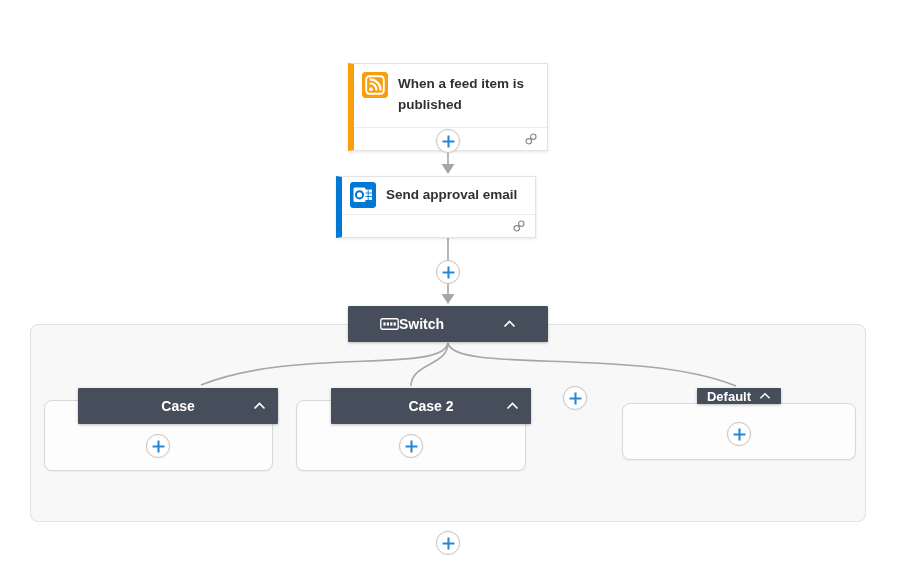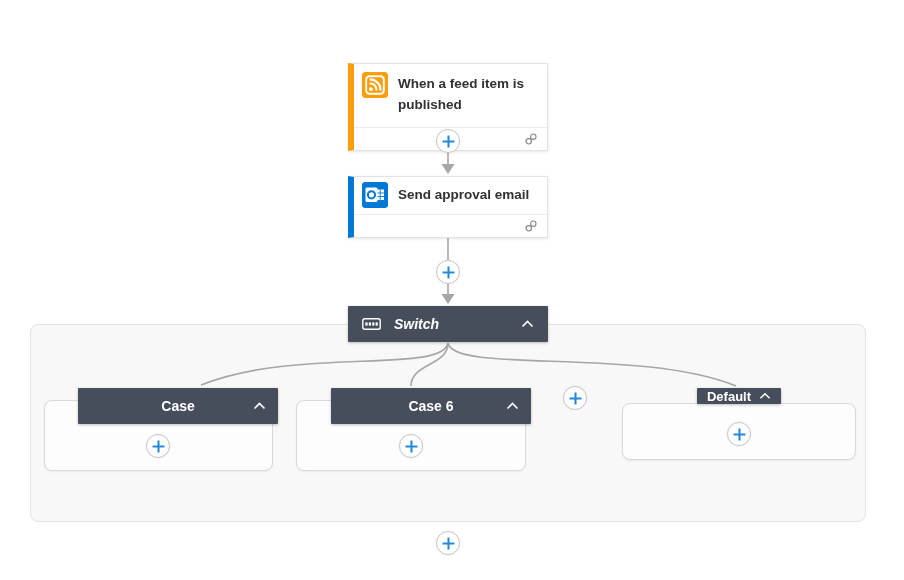--- a/index.html
+++ b/index.html
@@ -11,36 +11,36 @@
 
   
   .scope-panel{position:absolute;left:30px;top:324px;width:836px;height:198px;
     background:#f8f8f8;border:1px solid #e2e2e2;border-radius:8px;box-sizing:border-box;z-index:0;}
 
   
   .card{position:absolute;width:200px;background:#fff;border:1px solid #e3e3e3;
     border-left:6px solid #888;box-sizing:border-box;z-index:2;
     box-shadow:0 1px 3px rgba(0,0,0,.10);cursor:pointer;}
   .card.trigger{left:348px;top:20px;height:88px;border-left-color:#FB9E0B;margin-top:43px;}
-  .card.action{left:348px;top:176px;height:62px;border-left-color:#0078D4;}
+  .card.action{left:336px;top:176px;height:62px;border-left-color:#0078D4;}
   .card-body{display:flex;align-items:flex-start;gap:10px;padding:6px 8px;}
   .card.action .card-body{align-items:center;padding:5px 8px;}
   .card-icon{flex:0 0 26px;width:26px;height:26px;border-radius:3px;margin-top:2px;}
   .card.action .card-icon{margin-top:0;}
   .card-title{font-size:13.5px;font-weight:700;color:#323130;line-height:1.55;padding-top:4px;max-width:132px;}
   .card.action .card-title{padding-top:0;}
   .card-footer{position:absolute;left:0;right:0;bottom:0;height:23px;border-top:1px solid #ededed;
     display:flex;align-items:center;justify-content:flex-end;padding-right:9px;box-sizing:border-box;}
 
   
   .scope-header{position:absolute;height:36px;background:#474e5b;color:#fff;z-index:3;
     display:flex;align-items:center;box-sizing:border-box;border-radius:1px;
     box-shadow:0 1px 3px rgba(0,0,0,.25);cursor:pointer;}
   .scope-header .label{font-size:14px;font-weight:700;}
-  .switch-header{left:348px;top:306px;width:200px;padding:0 14px;gap:13px;font-style:italic;}
+  .switch-header{left:348px;top:306px;width:200px;padding:0 32px;}
   .case-header{width:200px;top:388px;justify-content:center;margin-left:20px;}
   .case-header.c1{left:58px;}
   .case-header.c2{left:311px;}
   .case-header .chev{position:absolute;right:12px;top:50%;transform:translateY(-50%);}
   .switch-header .chev{margin-left:auto;}
   .default-header{left:697px;top:388px;width:84px;height:16px;justify-content:center;gap:8px;z-index:4;}
   .default-header .label{font-size:13px;}
 
   
   .branch-box{position:absolute;background:#fdfdfd;border:1px solid #d9d9d9;border-radius:8px;
@@ -151,21 +151,21 @@
   <div class="branch-box b3"></div>
 
   <div class="scope-header case-header c1">
     <span class="label">Case</span>
     <svg class="chev" width="13" height="8" viewBox="0 0 13 8">
       <path d="M1.5,6.5 L6.5,1.5 L11.5,6.5" fill="none" stroke="#fff" stroke-width="1.6"></path>
     </svg>
   </div>
 
   <div class="scope-header case-header c2">
-    <span class="label">Case 6</span>
+    <span class="label">Case 2</span>
     <svg class="chev" width="13" height="8" viewBox="0 0 13 8">
       <path d="M1.5,6.5 L6.5,1.5 L11.5,6.5" fill="none" stroke="#fff" stroke-width="1.6"></path>
     </svg>
   </div>
 
   <div class="scope-header default-header">
     <span class="label">Default</span>
     <svg width="12" height="8" viewBox="0 0 13 8">
       <path d="M1.5,6.5 L6.5,1.5 L11.5,6.5" fill="none" stroke="#fff" stroke-width="1.6"></path>
     </svg>

